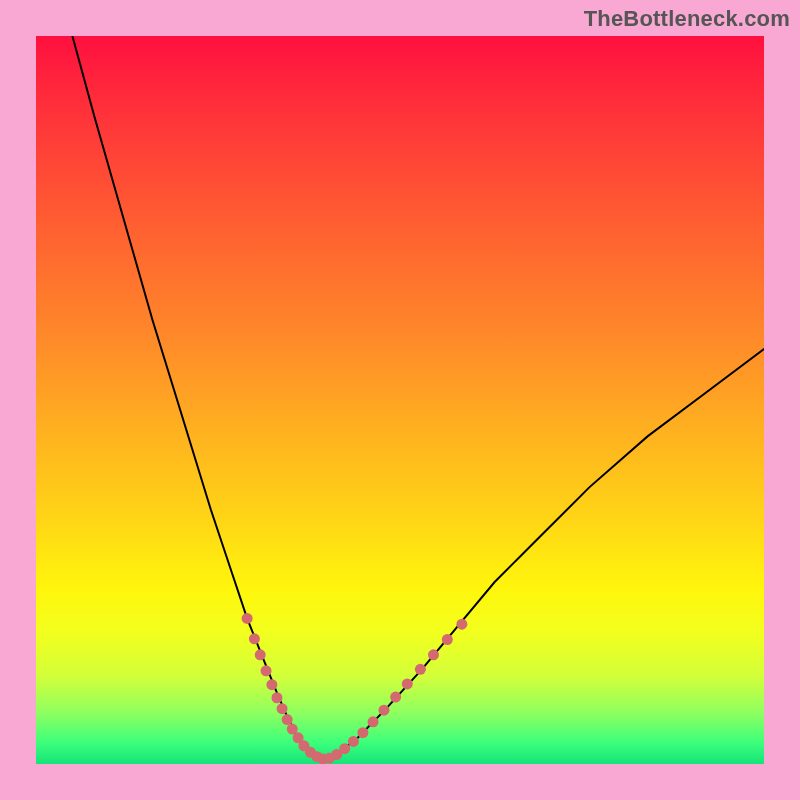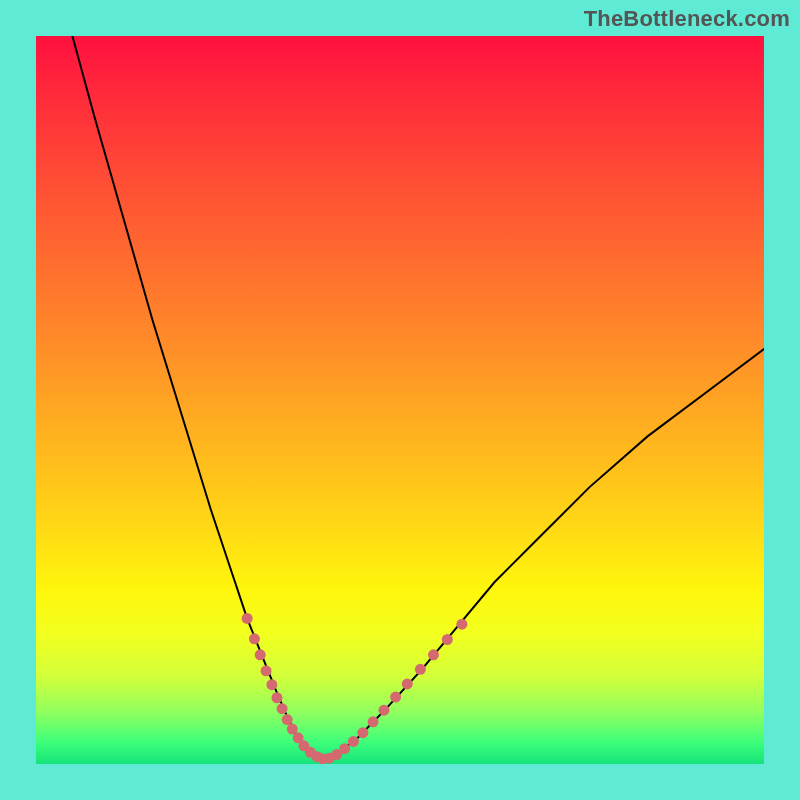--- a/index.html
+++ b/index.html
@@ -8,21 +8,21 @@
     width: 800px;
     height: 800px;
     background: #000;
     overflow: hidden;
     font-family: Arial, Helvetica, sans-serif;
   }
   .frame {
     position: relative;
     width: 800px;
     height: 800px;
-    background: #5eead4;
+    background: #f9a8d4;
   }
   .watermark {
     position: absolute;
     top: 6px;
     right: 10px;
     color: #555;
     font-size: 22px;
     font-weight: 600;
     letter-spacing: 0.2px;
     z-index: 5;

